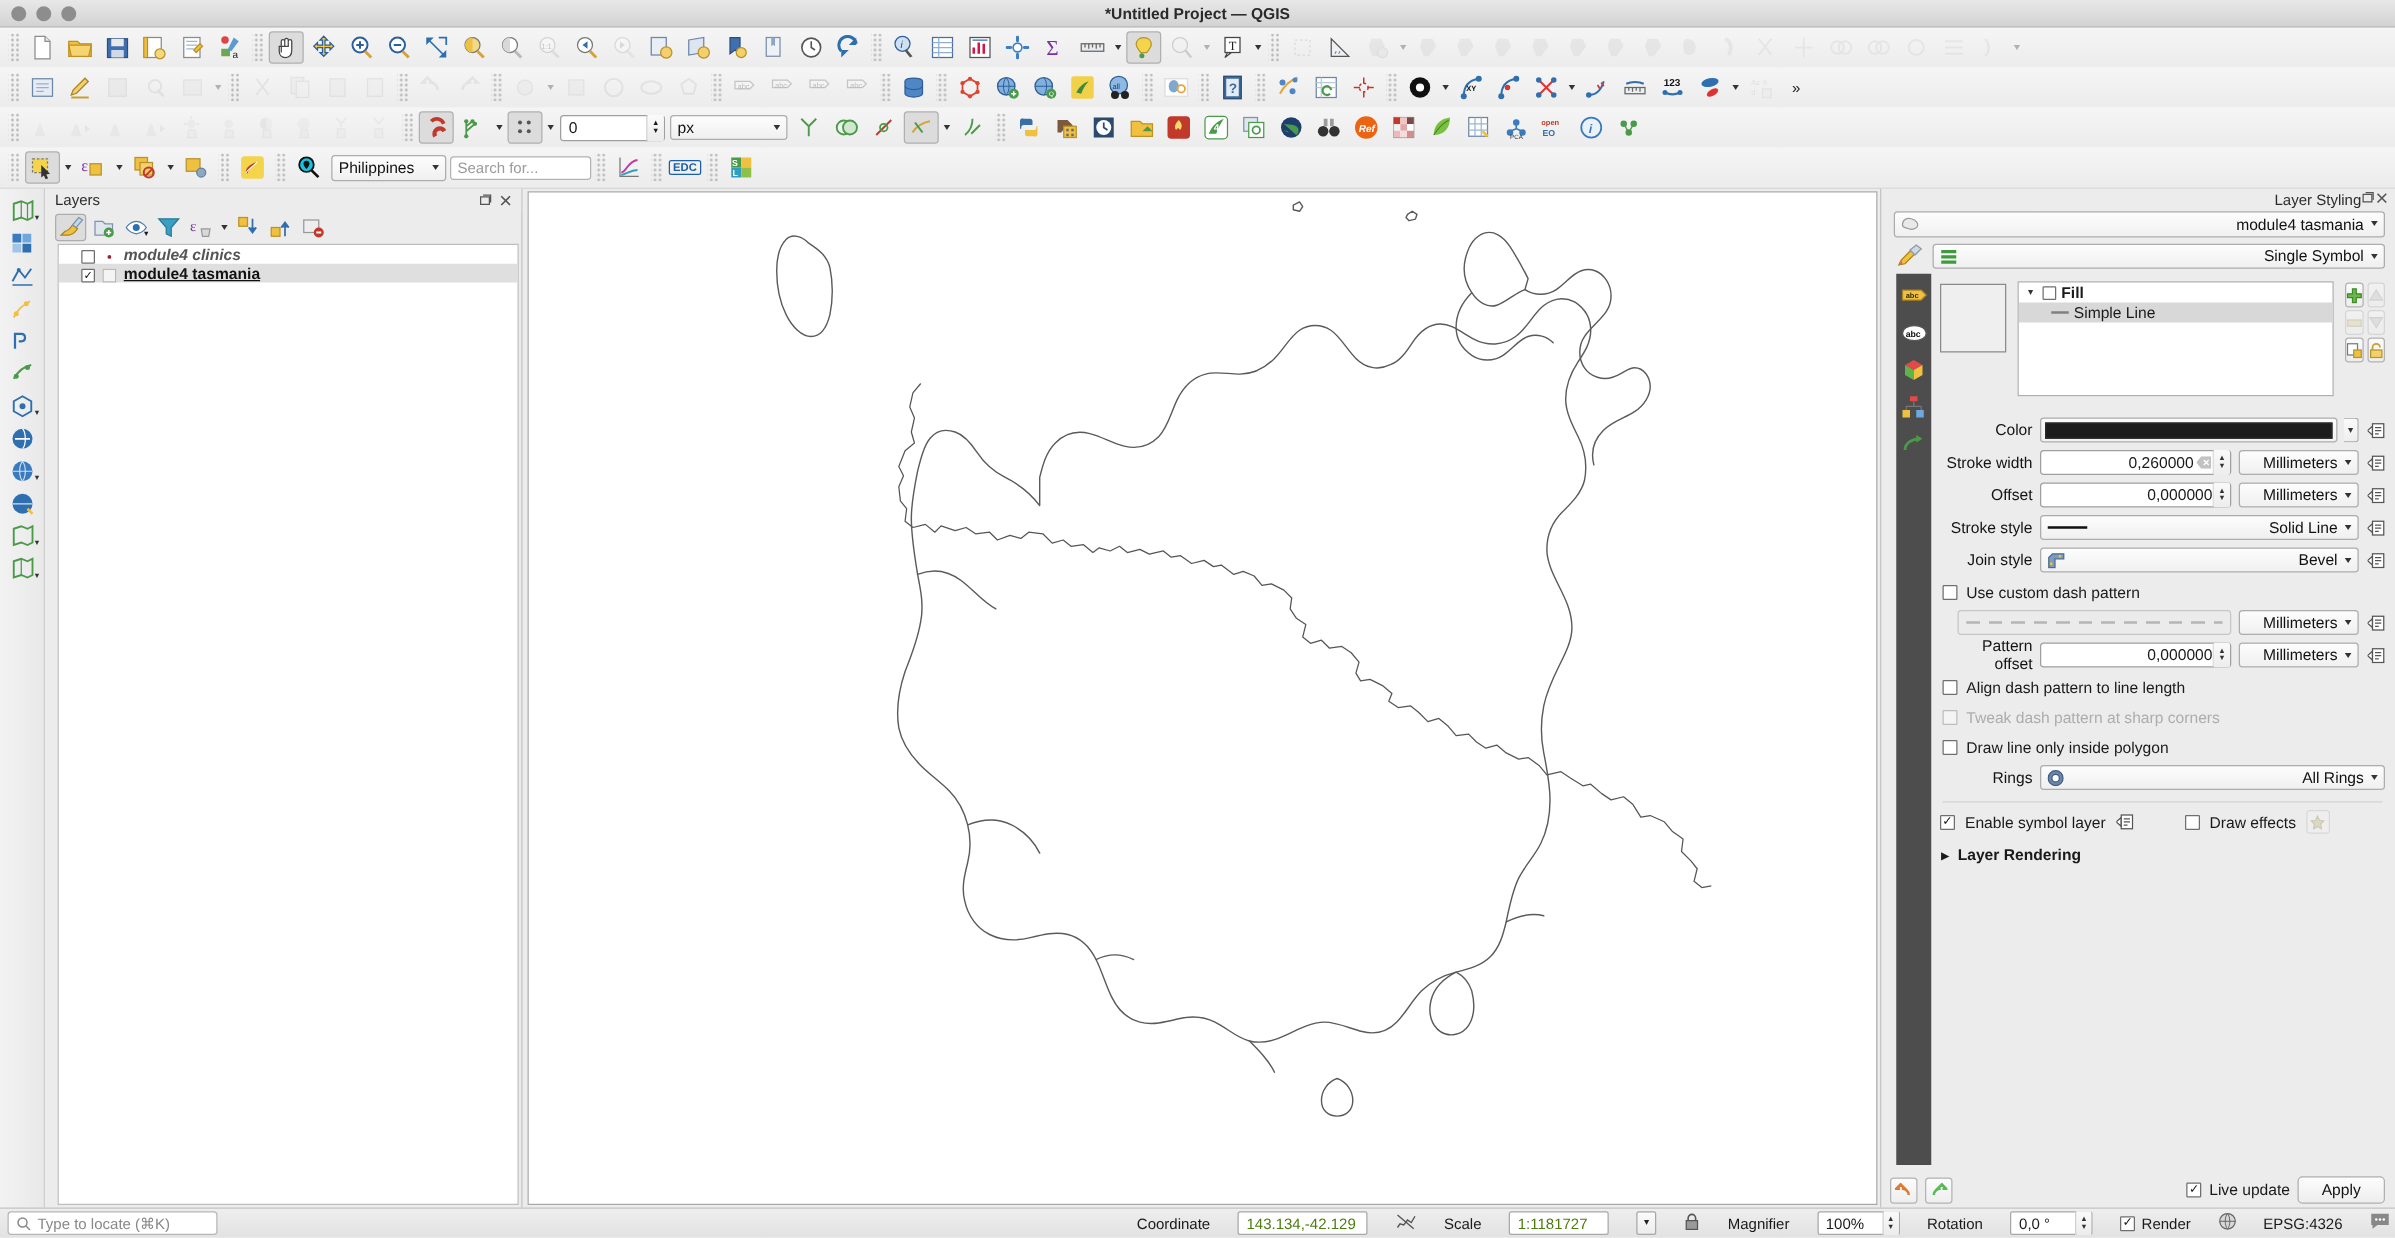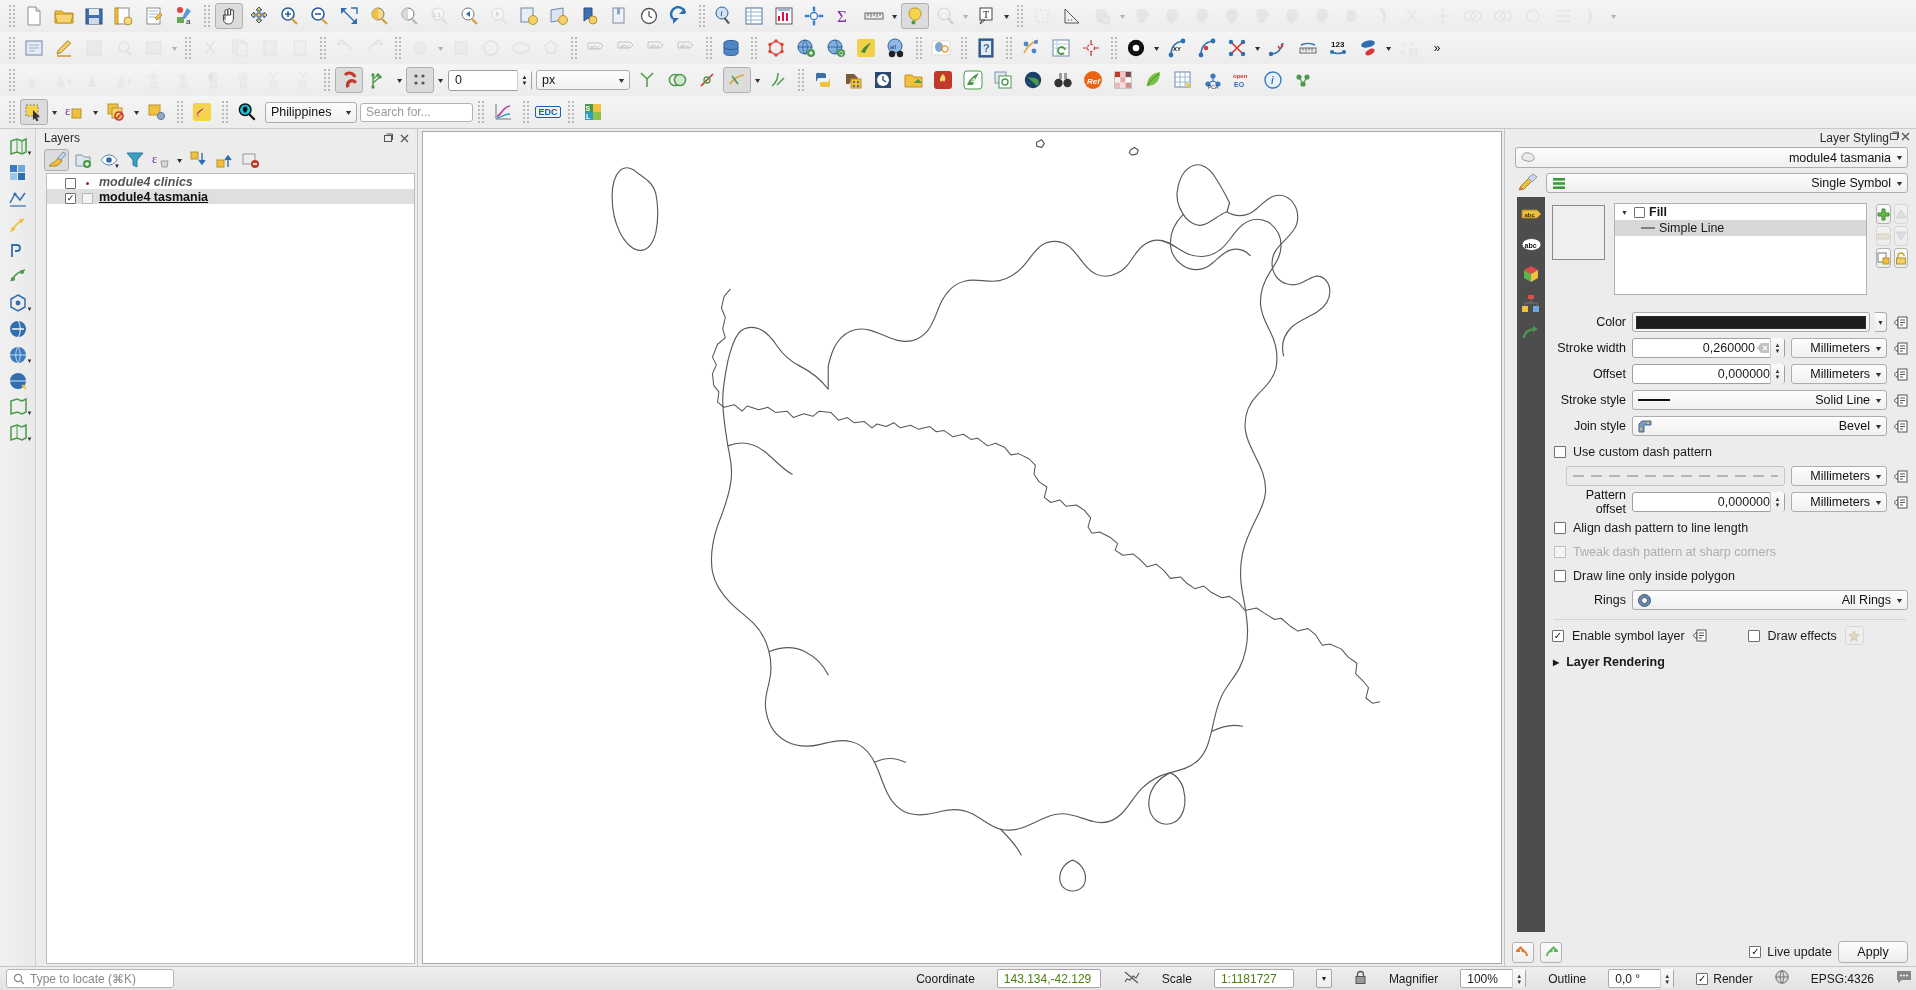--- a/index.html
+++ b/index.html
@@ -299,20 +299,28 @@
     width: 113px; height: 19px; border: 1px solid #b2b2b2; border-radius: 3px; background: #fff;
     display: flex; align-items: center; padding: 0 5px; color: #9a9a9a; font-size: 12px;
   }
   .blue-frame { border: 1.5px solid #1a5fa8; border-radius: 2px; padding: 0 2px; font-size: 9px; color: #1a5fa8; font-weight: 700; }
 </style>
 </head>
 <body>
 
 <div id="app">
 
+  <div class="titlebar">
+    <div class="traffic">
+      <span class="dot"></span>
+      <span class="dot"></span>
+      <span class="dot"></span>
+    </div>
+    <div class="title-text">*Untitled Project — QGIS</div>
+  </div>
 
   <div class="toolbars">
 
     <div class="tbrow">
       <div class="grip"></div>
       <div class="tbtn">
           <svg class="ico" viewBox="0 0 20 20">
             <path d="M4 1h8l4 4v14H4z" fill="#fff" stroke="#8b8b8b"></path>
             <path d="M12 1v4h4" fill="#e8e8e8" stroke="#8b8b8b"></path>
           </svg>
@@ -1899,21 +1907,21 @@
           <rect x="2" y="6.5" width="9" height="7" fill="#9a9a9a" stroke="#555"></rect>
         </svg></span>
     <span class="sb-label">Magnifier</span>
     <div class="sb-spin" style="width:66px">
       <span style="flex:1 1 auto">100%</span>
       <span class="arrows">
           <span>▲</span>
           <span>▼</span>
         </span>
     </div>
-    <span class="sb-label">Outline</span>
+    <span class="sb-label">Rotation</span>
     <div class="sb-spin" style="width:66px">
       <span style="flex:1 1 auto">0,0 °</span>
       <span class="arrows">
           <span>▲</span>
           <span>▼</span>
         </span>
     </div>
     <div class="inline-chk">
       <span class="chk">✓</span>
       <span class="sb-label">Render</span>

